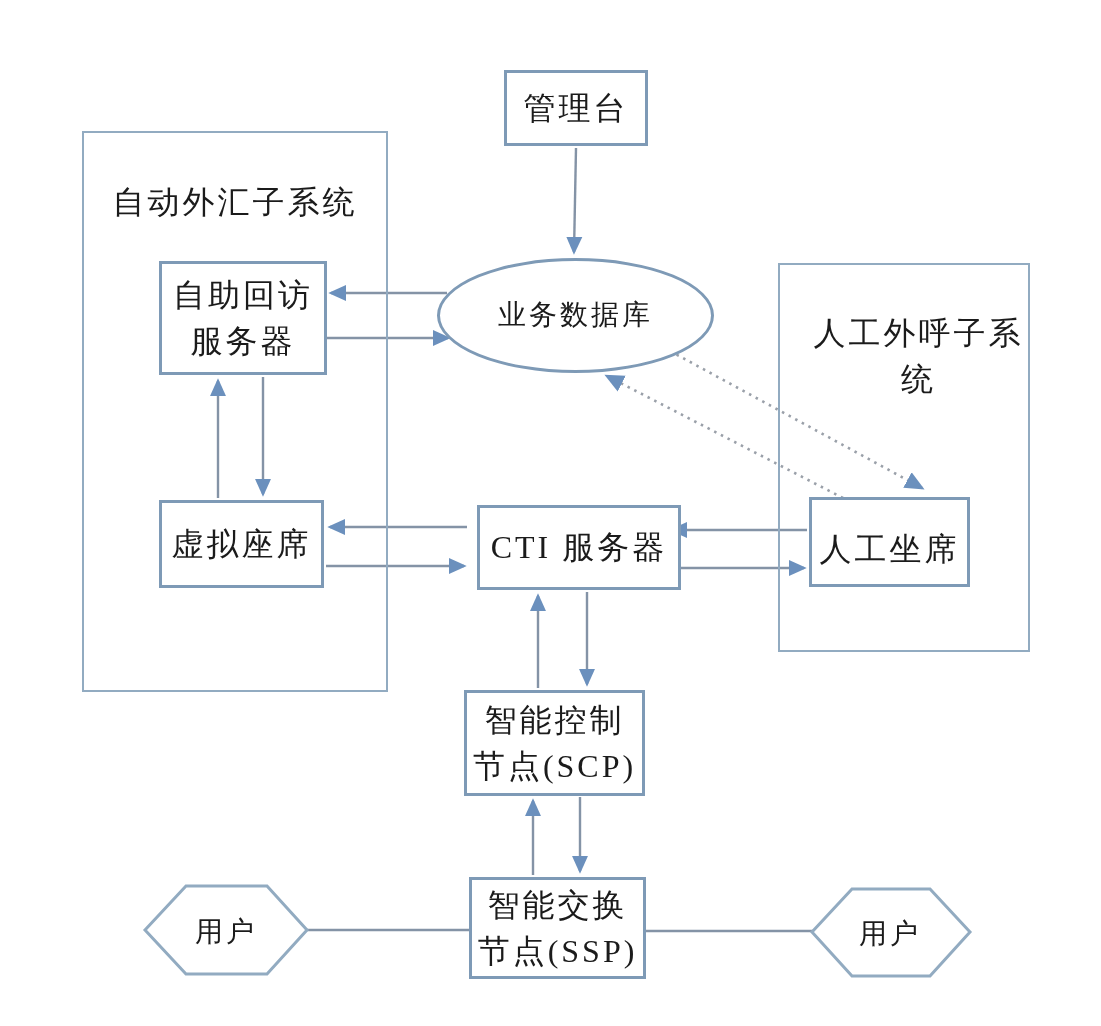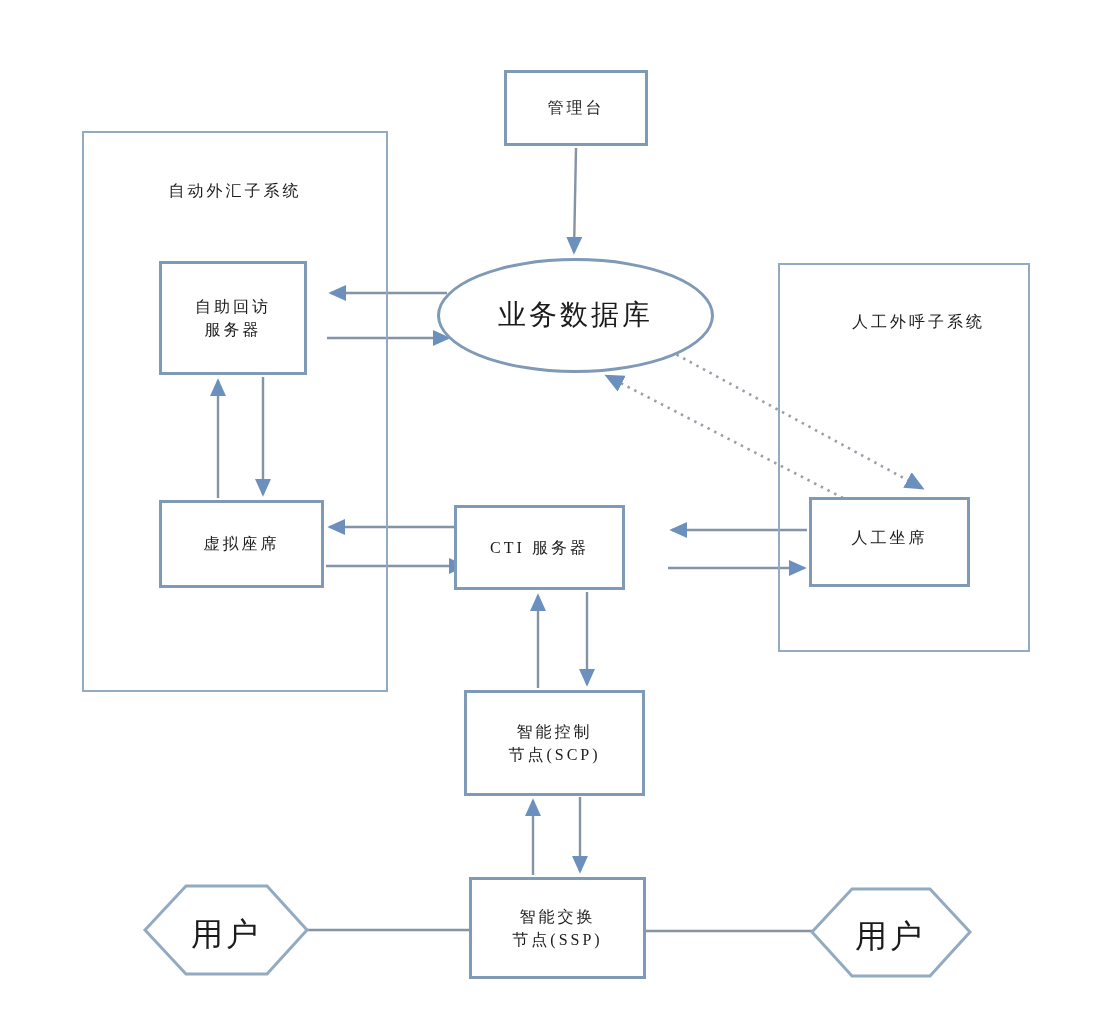--- a/index.html
+++ b/index.html
@@ -15,26 +15,26 @@
   .canvas{
     position:relative;width:1101px;height:1026px;background:var(--background);
     font-family:"Liberation Serif","DejaVu Serif",serif;color:var(--text);
     overflow:hidden;
   }
   svg.connectors{position:absolute;left:0;top:0;width:1101px;height:1026px;pointer-events:none;}
   .edge{stroke:var(--line);stroke-width:2.4;fill:none;}
   .edge-dotted{stroke:var(--dotted-line);stroke-width:2.6;fill:none;stroke-dasharray:2.5 5;}
   .hex{stroke:var(--container-border);stroke-width:3;fill:none;}
   .node{position:absolute;display:flex;flex-direction:column;align-items:center;justify-content:center;
-        text-align:center;font-size:16px;letter-spacing:3px;line-height:1.45;box-sizing:border-box;}
+        text-align:center;font-size:32px;letter-spacing:3px;line-height:1.45;box-sizing:border-box;}
   .box{border:3px solid var(--box-border);background:var(--background);}
   .container-box{border:2px solid var(--container-border);background:transparent;
         justify-content:flex-start;align-items:center;font-family:Liberation Serif, serif;}
   .ellipse{border:3px solid var(--box-border);border-radius:50%;font-size:28px;background:var(--background);}
-  .hex-label{position:absolute;text-align:center;font-size:32px;letter-spacing:3px;}
+  .hex-label{position:absolute;text-align:center;font-size:28px;letter-spacing:3px;}
   .container-label{margin-top:0;}
 </style>
 </head>
 <body>
 
 <div class="canvas">
 
   <svg class="connectors" viewBox="0 0 1101 1026">
     <defs>
       <marker id="arrow" viewBox="0 0 10 9" refX="8.5" refY="4.5" markerWidth="7.5" markerHeight="7" orient="auto">
@@ -71,34 +71,34 @@
   </div>
 
   <div class="node container-box" style="left:778px;top:263px;width:252px;height:389px;">
     <span class="container-label" style="margin-top:45px;margin-left:29px;">人工外呼子系统</span>
   </div>
 
   <div class="node box" style="left:504px;top:70px;width:144px;height:76px;">
     <span>管理台</span>
   </div>
 
-  <div class="node box" style="left:159px;top:261px;width:148px;height:114px;">
+  <div class="node box" style="left:159px;top:261px;width:168px;height:114px;">
     <span>自助回访</span>
     <span>服务器</span>
   </div>
 
   <div class="node ellipse" style="left:437px;top:258px;width:277px;height:115px;">
     <span>业务数据库</span>
   </div>
 
   <div class="node box" style="left:159px;top:500px;width:165px;height:88px;">
     <span>虚拟座席</span>
   </div>
 
-  <div class="node box" style="left:454px;top:505px;width:171px;height:85px;">
+  <div class="node box" style="left:477px;top:505px;width:204px;height:85px;">
     <span>CTI 服务器</span>
   </div>
 
   <div class="node box" style="left:809px;top:497px;width:161px;height:90px;justify-content:flex-start;padding-top:26px;">
     <span>人工坐席</span>
   </div>
 
   <div class="node box" style="left:464px;top:690px;width:181px;height:106px;">
     <span>智能控制</span>
     <span>节点(SCP)</span>

